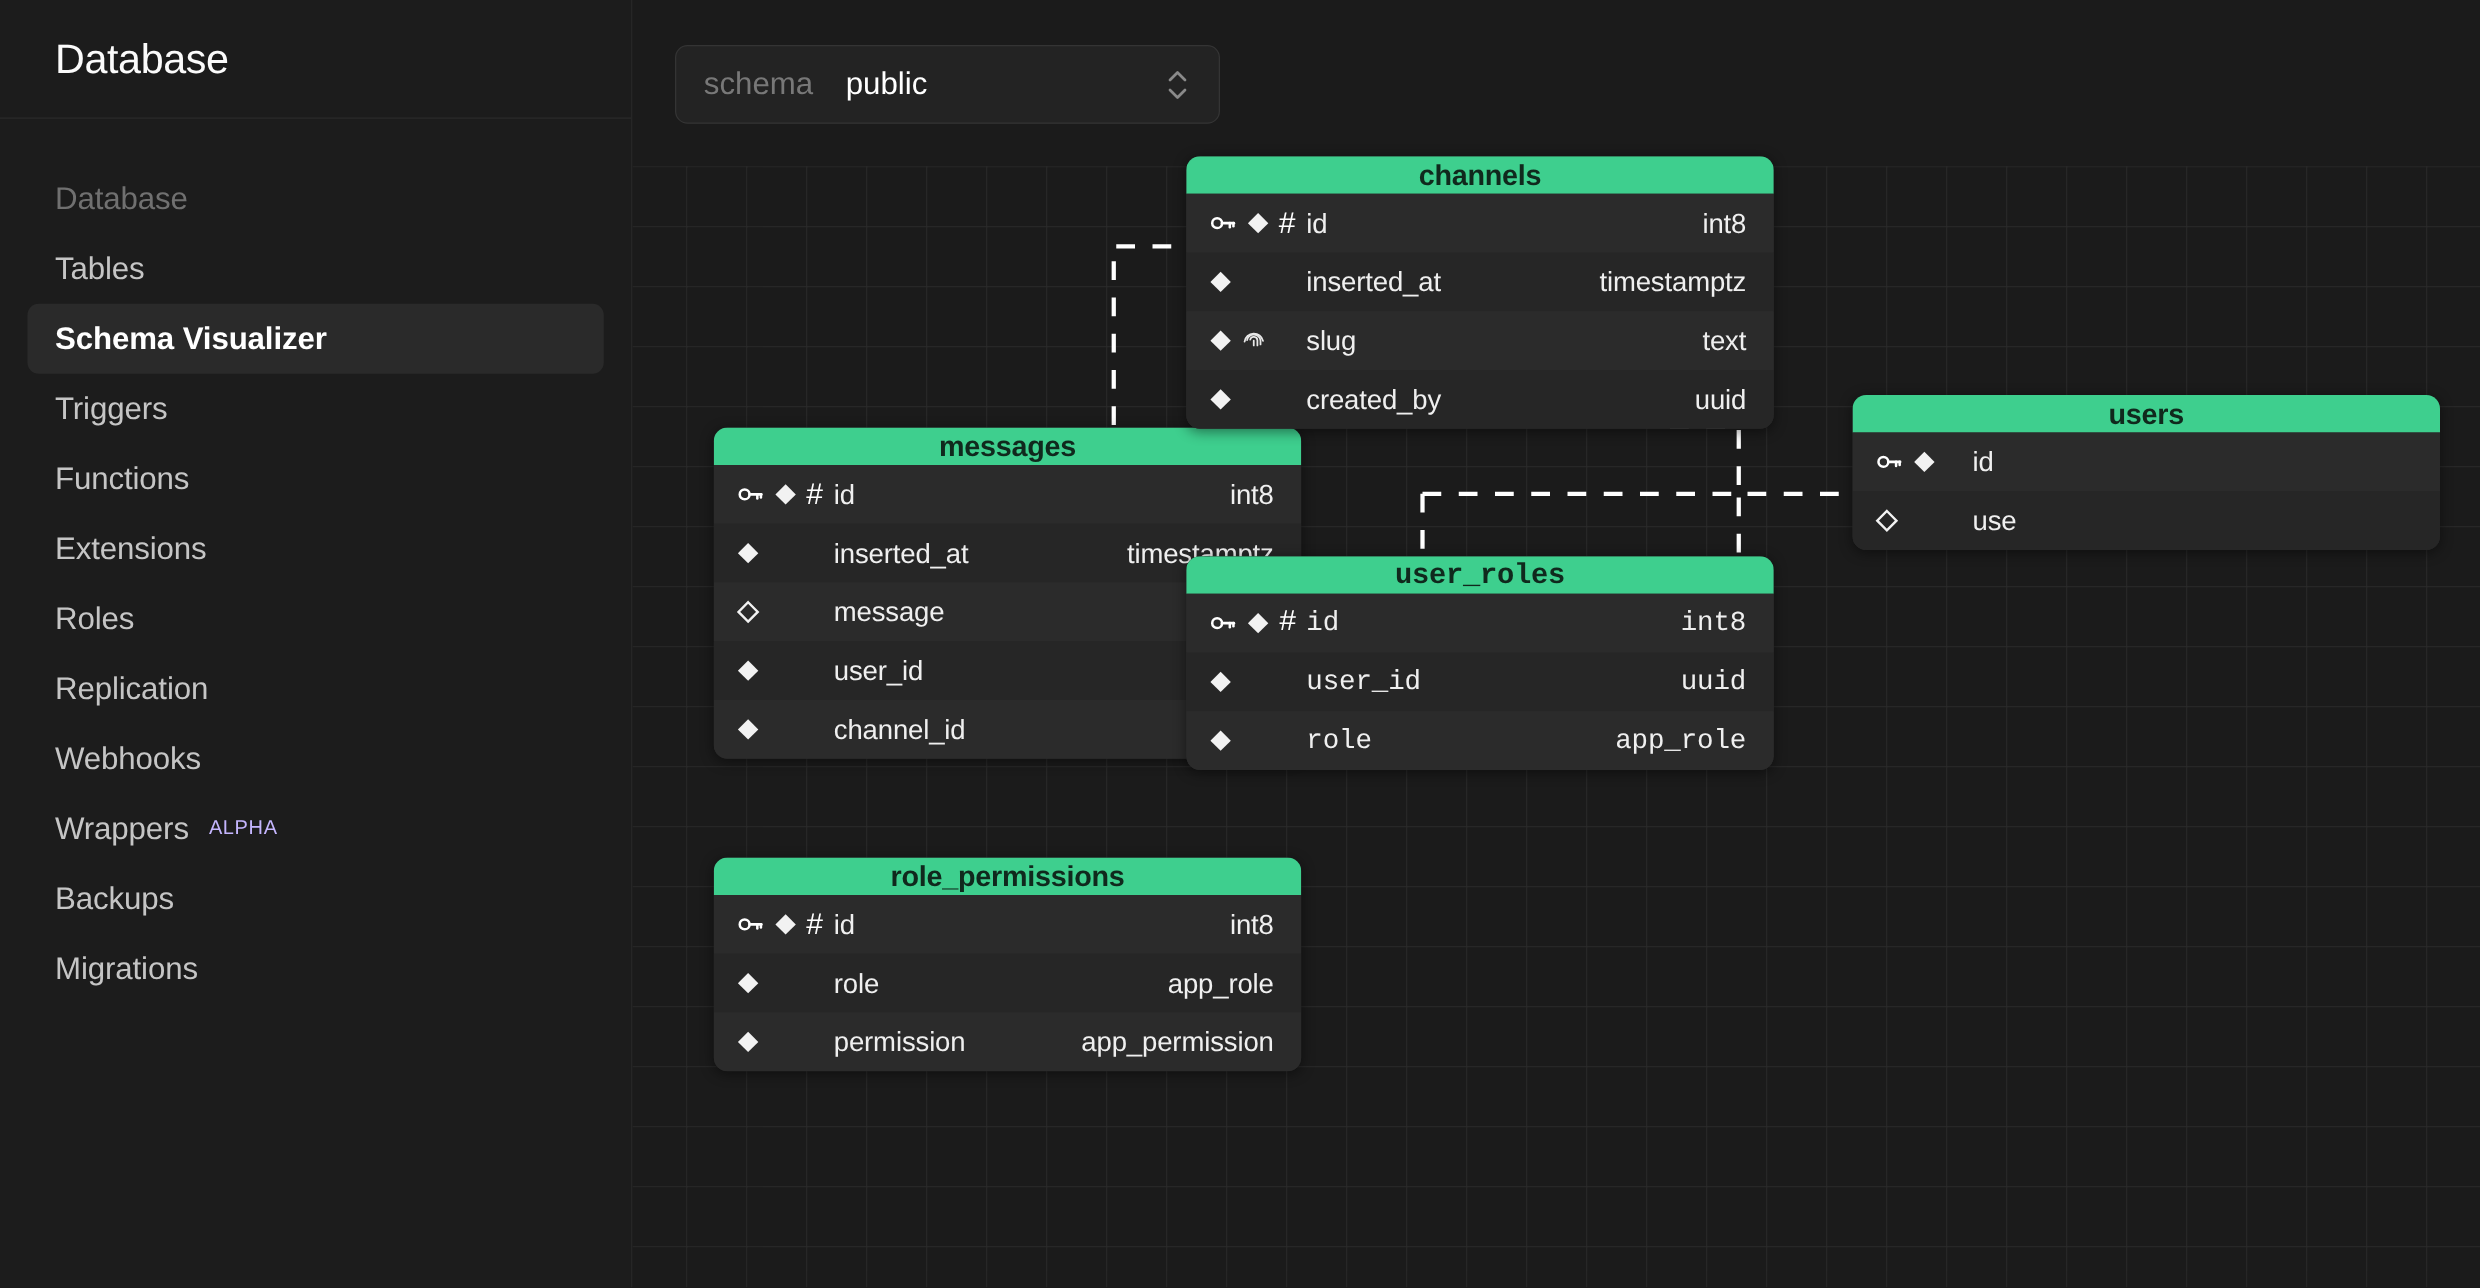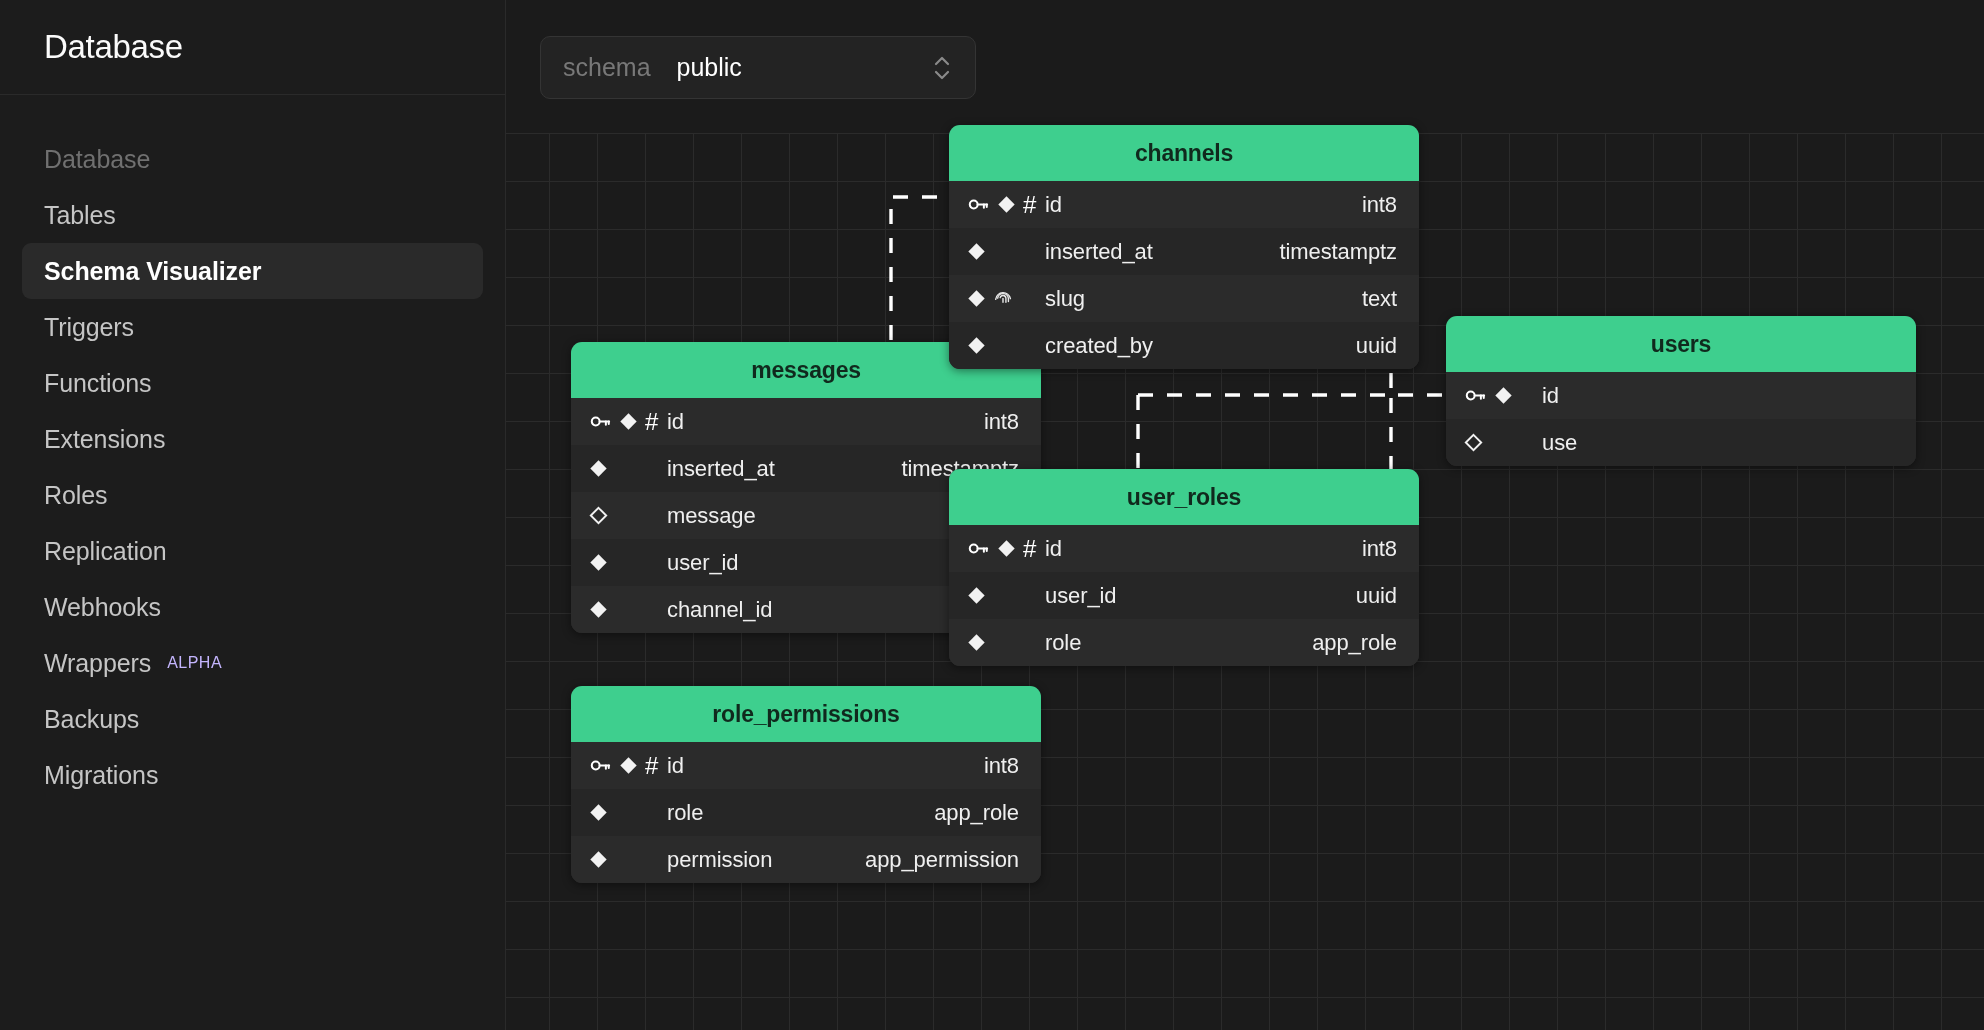--- a/index.html
+++ b/index.html
@@ -104,21 +104,21 @@
   
   .node{
     position:absolute;
     z-index:10;
     border-radius:11px;
     background:#2b2b2b;
     box-shadow:0 2px 10px rgba(0,0,0,.45);
     overflow:hidden;
   }
   .node-header{
-    height:56px;
+    height:30px;
     background:#3ecf8e;
     display:flex; align-items:center; justify-content:center;
   }
   .node-title{
     font-size:23px; font-weight:700; color:#10291d; letter-spacing:-0.2px;
   }
   .node-row{
     height:47px;
     display:flex; align-items:center;
     padding:0 22px 0 18px;
@@ -144,22 +144,22 @@
   .ic{ display:inline-block; flex:0 0 auto; }
   .ic svg{ display:block; }
   .ic-hash{
     font-size:24px; line-height:1; color:#ffffff; font-weight:500;
   }
 
   
   #node-messages        { left:65px;  top:342px; width:470px; }
   #node-role-permissions{ left:65px;  top:686px; width:470px; }
   #node-channels        { left:443px; top:125px; width:470px; }
-  #node-user-roles      { left:443px; top:469px; width:470px; }
-  #node-users           { left:940px; top:316px; width:470px; }
+  #node-user-roles      { left:443px; top:445px; width:470px;font-family:Liberation Mono, monospace; }
+  #node-users           { left:976px; top:316px; width:470px; }
 </style>
 </head>
 <body>
 
 <div id="app">
 
   <aside id="sidebar">
     <div id="sidebar-header">
       <span id="sidebar-title">Database</span>
     </div>

